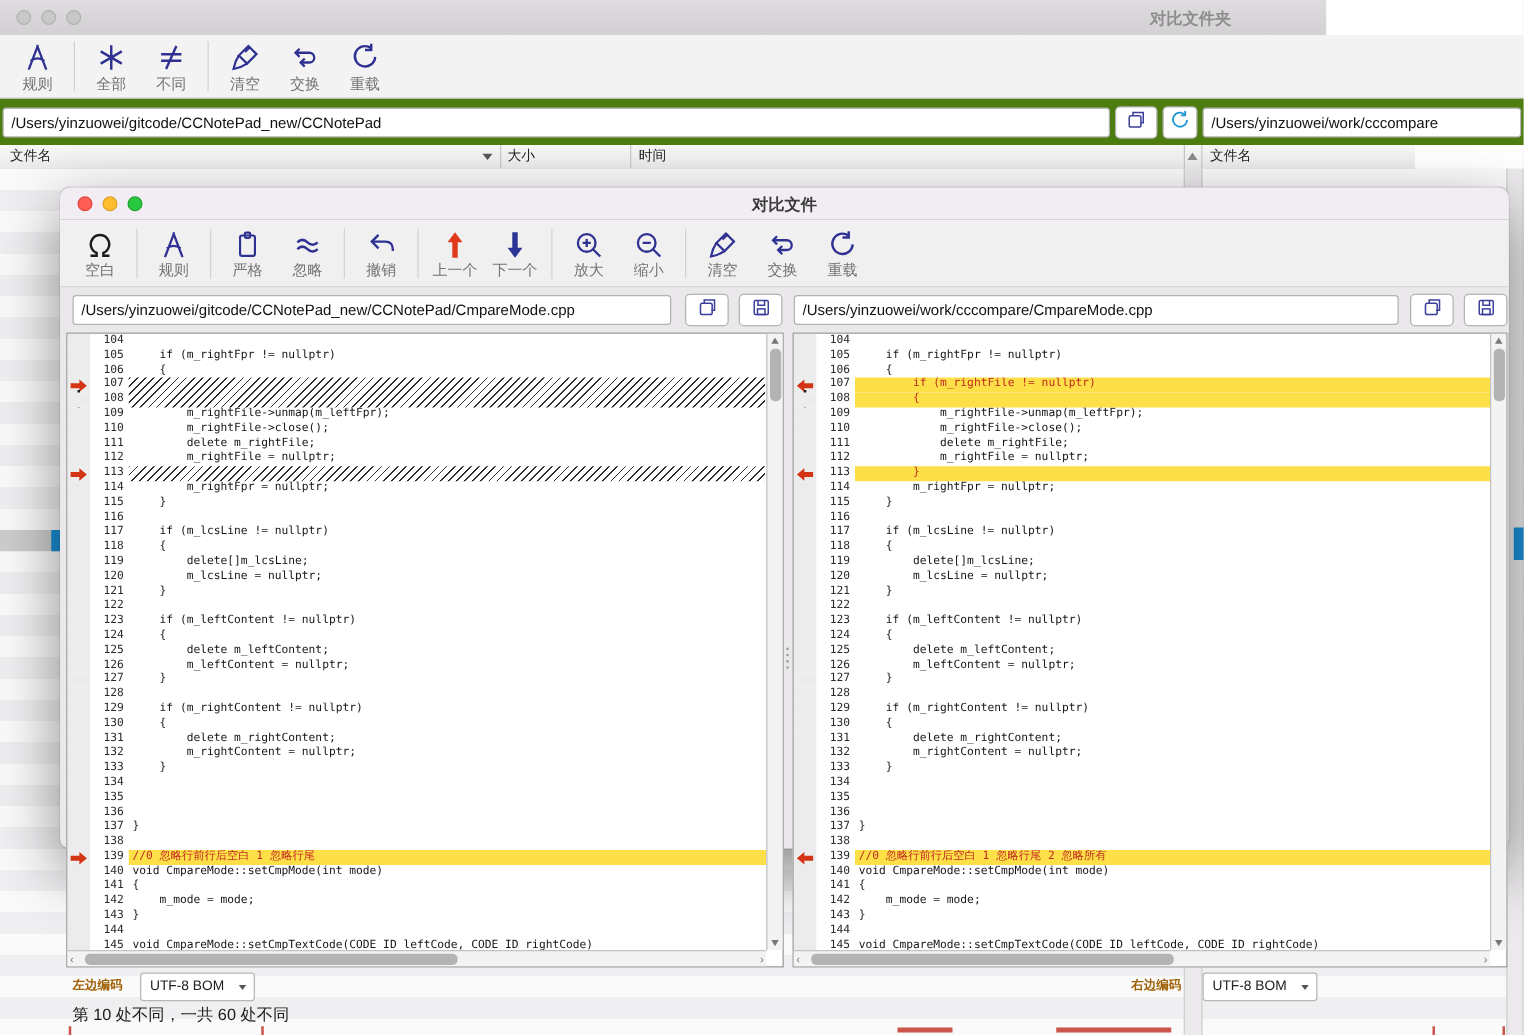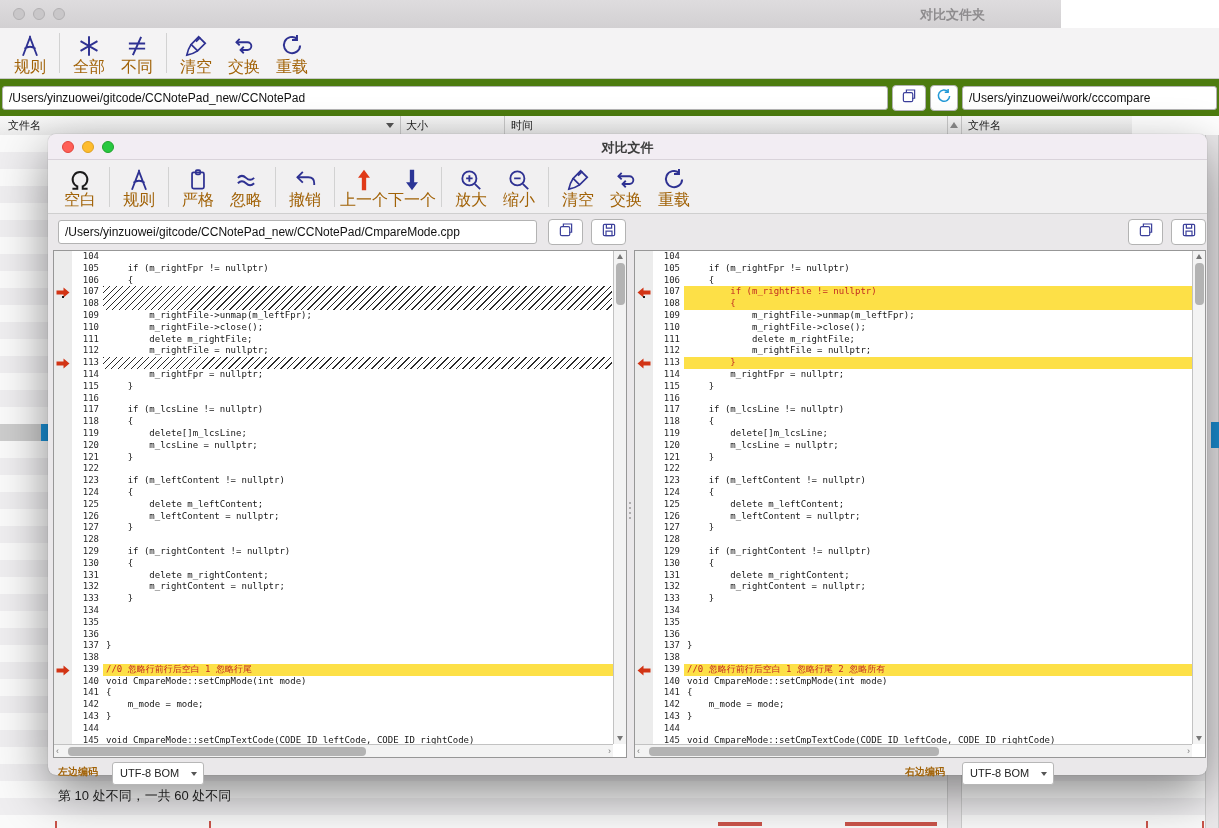--- a/index.html
+++ b/index.html
@@ -6,37 +6,37 @@
   body{width:1219px;height:828px;overflow:hidden;font-family:"Liberation Sans",sans-serif;background:#e8e6e8;position:relative;}
   
   .bgwin{position:absolute;inset:0;background:#fff;}
   .bg-titlebar{position:absolute;left:0;top:0;width:1061px;height:28px;background:linear-gradient(#dedcde,#d2d0d2);border-bottom:1px solid #b4b2b4;}
   .light{position:absolute;top:8px;width:12px;height:12px;border-radius:50%;}
   .light.gray{background:#c9c7c9;border:1px solid #b2b0b2;box-sizing:border-box;}
   .bg-title{position:absolute;left:920px;top:6px;font-size:13px;font-weight:bold;color:#8e8c8e;}
   .bg-toolbar{position:absolute;left:0;top:28px;width:1219px;height:51px;background:#f4f3f4;border-bottom:1px solid #c9c9c9;display:flex;align-items:center;padding-left:6px;box-sizing:border-box;}
   .tb-item{display:flex;flex-direction:column;align-items:center;justify-content:center;min-width:48px;height:46px;cursor:default;}
   .tb-icon{height:27px;display:flex;align-items:center;justify-content:center;}
-  .tb-label{font-size:16px;color:#a16207;line-height:14px;}
+  .tb-label{font-size:12px;color:#737373;line-height:14px;}
   .tb-sep{width:1px;height:40px;background:#d2d2d2;margin:0 5px;}
   .bg-pathrow{position:absolute;left:0;top:79px;width:1219px;height:37px;background:#4d7c0f;}
   .pathinput{position:absolute;top:7px;height:24px;border:1px solid #b3b3b3;border-radius:3px;background:#fff;font-size:12px;color:#111;padding:0 6px;box-sizing:border-box;font-family:"Liberation Sans",sans-serif;}
   .sqbtn{position:absolute;top:6px;height:26px;background:#fff;border:1px solid #b3b3b3;border-radius:4px;display:flex;align-items:center;justify-content:center;box-sizing:border-box;}
   .bg-header{position:absolute;left:0;top:116px;width:1132px;height:19px;background:linear-gradient(#f8f8f8,#eaeaea);border-bottom:1px solid #c3c3c3;font-size:11px;color:#222;}
   .hcell{position:absolute;top:2px;line-height:15px;}
   .hdiv{position:absolute;top:0;width:1px;height:19px;background:#c8c8c8;}
   .sortarrow{position:absolute;top:7px;width:0;height:0;border-left:4px solid transparent;border-right:4px solid transparent;border-top:5px solid #555;}
   .bg-table{position:absolute;left:0;top:135px;width:1219px;height:693px;background:repeating-linear-gradient(180deg,#fafafa 0 17px,#efeef0 17px 34px);}
   .scrollcol{position:absolute;top:0;bottom:0;background:#ebe9eb;border-left:1px solid #cfcfcf;border-right:1px solid #cfcfcf;box-sizing:border-box;}
   .selrow{position:absolute;left:0;top:289px;width:948px;height:17px;background:#cdcdcd;}
   .bluetick{position:absolute;background:#1a8fd4;}
   .redfrag{position:absolute;background:#c2372b;opacity:.85;}
   .tinyup{position:absolute;width:0;height:0;border-left:4px solid transparent;border-right:4px solid transparent;border-bottom:6px solid #8a8a8a;}
   
-  .dialog{position:absolute;left:48px;top:134px;width:1159px;height:641px;background:#eae8ea;border-radius:8px;box-shadow:0 18px 50px rgba(0,0,0,.45),0 0 1px rgba(0,0,0,.4);}
+  .dialog{position:absolute;left:48px;top:150px;width:1159px;height:529px;background:#eae8ea;border-radius:8px;box-shadow:0 18px 50px rgba(0,0,0,.45),0 0 1px rgba(0,0,0,.4);}
   .dlg-titlebar{position:absolute;left:0;top:0;width:100%;height:26px;background:#f2edf3;border-radius:8px 8px 0 0;border-bottom:1px solid #d9d3da;box-sizing:border-box;}
   .dlg-title{position:absolute;left:0;top:5px;width:100%;text-align:center;font-size:13px;color:#3c3c3c;font-weight:bold;}
   .light.red{background:#ff5f57;border:1px solid #e0443c;box-sizing:border-box;}
   .light.yellow{background:#febc2e;border:1px solid #dea123;box-sizing:border-box;}
   .light.green{background:#28c840;border:1px solid #1fa32c;box-sizing:border-box;}
   .dlg-toolbar{position:absolute;left:0;top:26px;width:100%;height:54px;background:#f1f0f1;border-bottom:1px solid #cfcfcf;display:flex;align-items:center;padding-left:8px;box-sizing:border-box;}
   .dlg-pathrow{position:absolute;left:0;top:80px;width:100%;height:36px;background:#eae8ea;}
   
   .pane{position:absolute;top:116px;height:508px;background:#fff;border:1px solid #979797;box-sizing:border-box;}
   .rows{position:absolute;left:0;top:0;right:13px;bottom:13px;overflow:hidden;}
@@ -305,20 +305,21 @@
             <rect x="4.5" y="7.5" width="12.5" height="12" rx="2"></rect>
           </svg></span>
     </div>
     <div class="sqbtn" style="left:543px;top:5px;width:35px">
       <span><svg width="18" height="18" viewBox="0 0 24 24" fill="none" stroke="#3b3f9b" stroke-width="1.6">
             <rect x="4.5" y="4.5" width="15" height="15" rx="1.5"></rect>
             <path d="M8.5 4.5v5h7v-5"></path>
             <rect x="8" y="13.5" width="8" height="6"></rect>
           </svg></span>
     </div>
+    <input class="pathinput" style="left: 587px; top: 6px; width: 484px;" readonly="" value="/Users/yinzuowei/work/cccompare/CmpareMode.cpp">
     <div class="sqbtn" style="left:1080px;top:5px;width:35px">
       <span><svg width="18" height="18" viewBox="0 0 24 24" fill="none" stroke="#3b3f9b" stroke-width="1.6">
             <path d="M8.5 7.5V4h11v11h-3.5"></path>
             <rect x="4.5" y="7.5" width="12.5" height="12" rx="2"></rect>
           </svg></span>
     </div>
     <div class="sqbtn" style="left:1123px;top:5px;width:35px">
       <span><svg width="18" height="18" viewBox="0 0 24 24" fill="none" stroke="#3b3f9b" stroke-width="1.6">
             <rect x="4.5" y="4.5" width="15" height="15" rx="1.5"></rect>
             <path d="M8.5 4.5v5h7v-5"></path>

